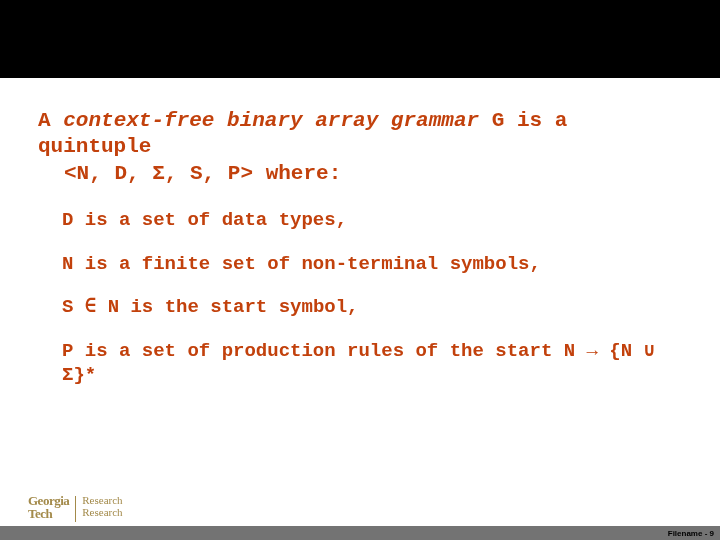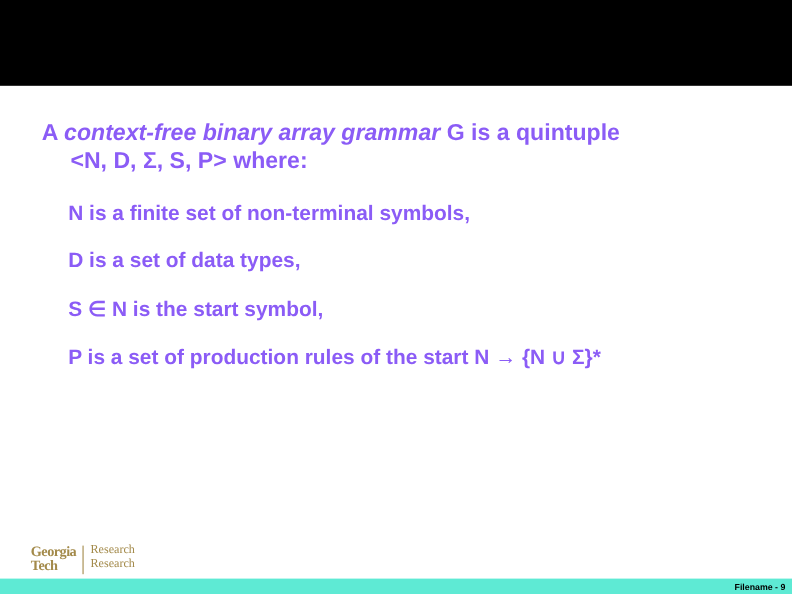--- a/index.html
+++ b/index.html
@@ -9,21 +9,22 @@
     background: #ffffff;
     position: relative;
   }
   .top-bar {
     width: 100%;
     height: 78px;
     background: #000000;
   }
   .content {
     padding: 30px 38px 0 38px;
-    color: #8b5cf6;
+    color: #c2410c;
+    font-family: Liberation Mono, monospace;
   }
   .heading-line {
     font-size: 21px;
     font-weight: bold;
     line-height: 1.25;
     margin-bottom: 22px;
   }
   .heading-line .italic { font-style: italic; }
   .heading-indent { padding-left: 26px; display: block; }
   .defs {
@@ -62,21 +63,21 @@
   .logo .ri {
     font-size: 11px;
     line-height: 1.1;
   }
   .bottom-stripe {
     position: absolute;
     left: 0;
     right: 0;
     bottom: 0;
     height: 14px;
-    background: #5eead4;
+    background: #737373;
     display: flex;
     align-items: center;
     justify-content: flex-end;
     padding-right: 6px;
   }
   .footer-text {
     font-size: 8px;
     font-family: Arial, sans-serif;
     color: #000;
     font-weight: bold;
@@ -87,22 +88,22 @@
 
 <div class="top-bar"></div>
 
 <div class="content">
   <div class="heading-line">
     <span>A </span><span class="italic">context-free binary array grammar</span><span> G is a quintuple</span>
     <span class="heading-indent">&lt;N, D, Σ, S, P&gt; where:</span>
   </div>
 
   <div class="defs">
+    <div class="def-item">D is a set of data types,</div>
     <div class="def-item">N is a finite set of non-terminal symbols,</div>
-    <div class="def-item">D is a set of data types,</div>
     <div class="def-item">S ∈ N is the start symbol,</div>
     <div class="def-item">P is a set of production rules of the start N → {N ∪ Σ}*</div>
   </div>
 </div>
 
 <div class="logo">
   <div class="gt">
     <div><span class="g">Georgia</span></div>
     <div><span class="g">Tech</span></div>
   </div>

